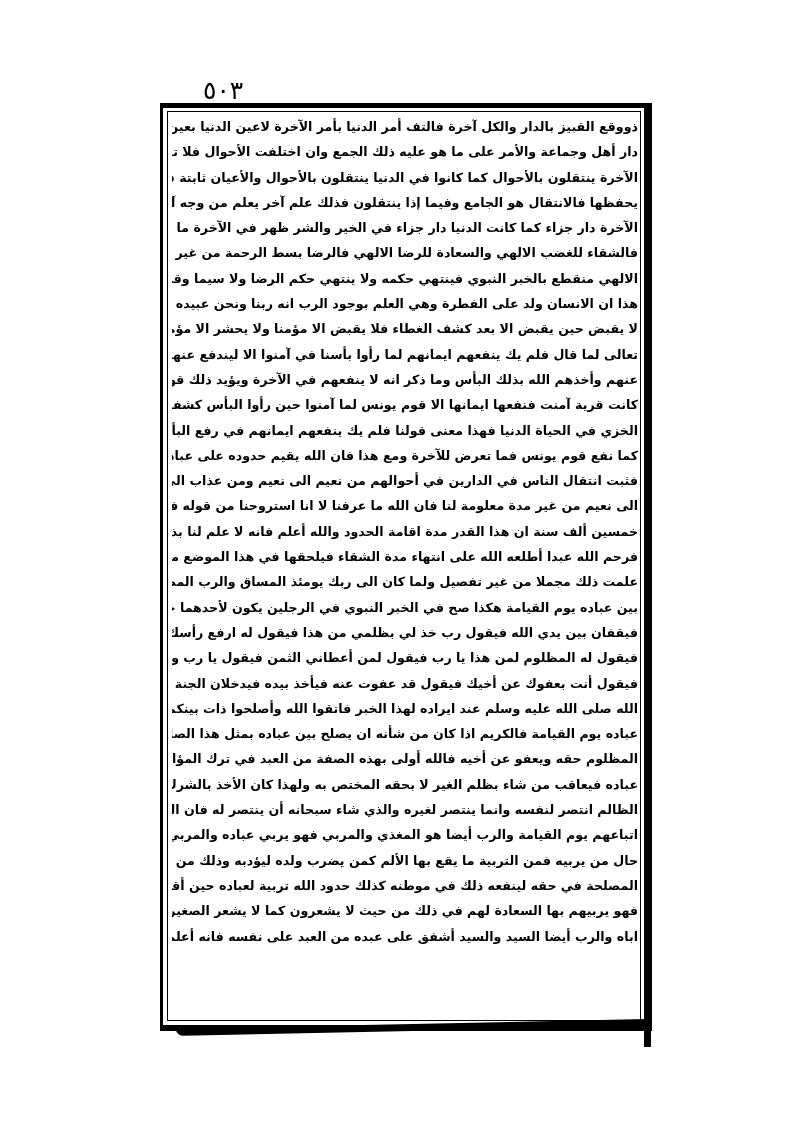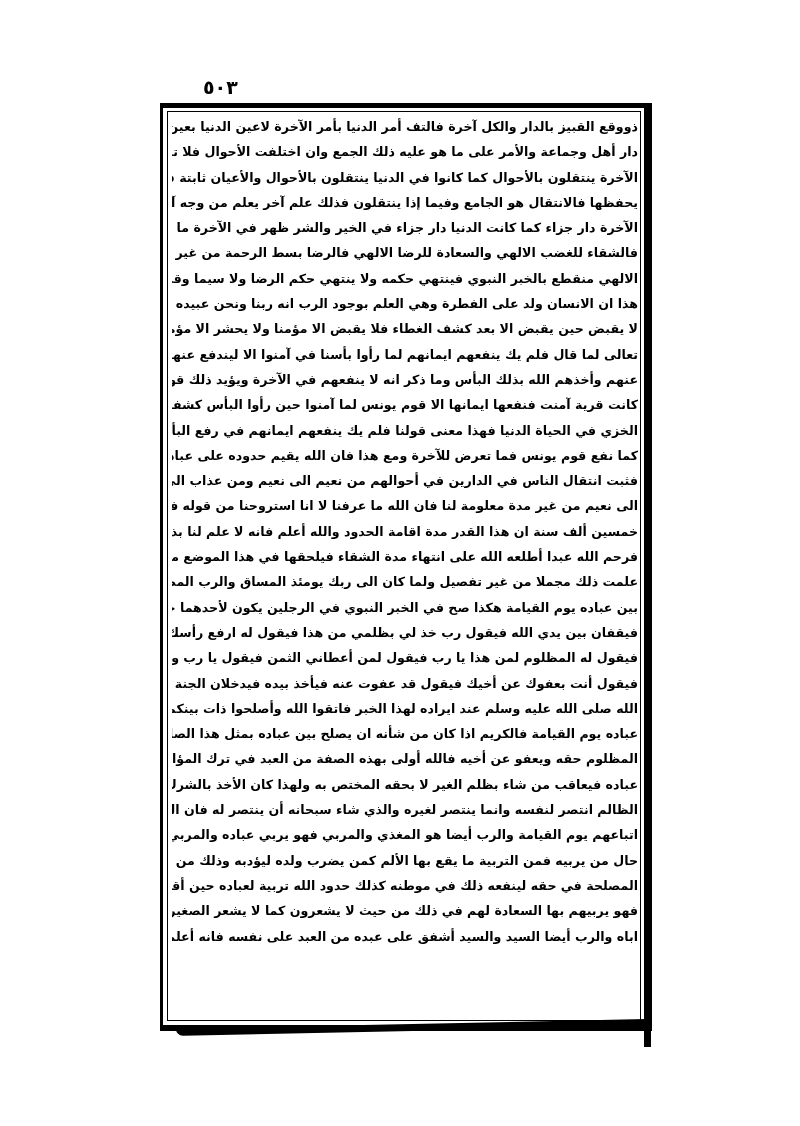--- a/index.html
+++ b/index.html
@@ -13,22 +13,22 @@
     position: relative;
     overflow: hidden;
     font-family: "DejaVu Sans", sans-serif;
     color: #000;
   }
   .page-number {
     position: absolute;
     left: 203px;
     top: 76px;
     width: 50px;
-    font-size: 19px;
-    font-weight: bold;
+    font-size: 25px;
+    font-weight: normal;
     direction: rtl;
     text-align: left;
     letter-spacing: 1px;
   }
   .frame-outer {
     position: absolute;
     left: 160px;
     top: 103px;
     width: 492px;
     height: 928px;

